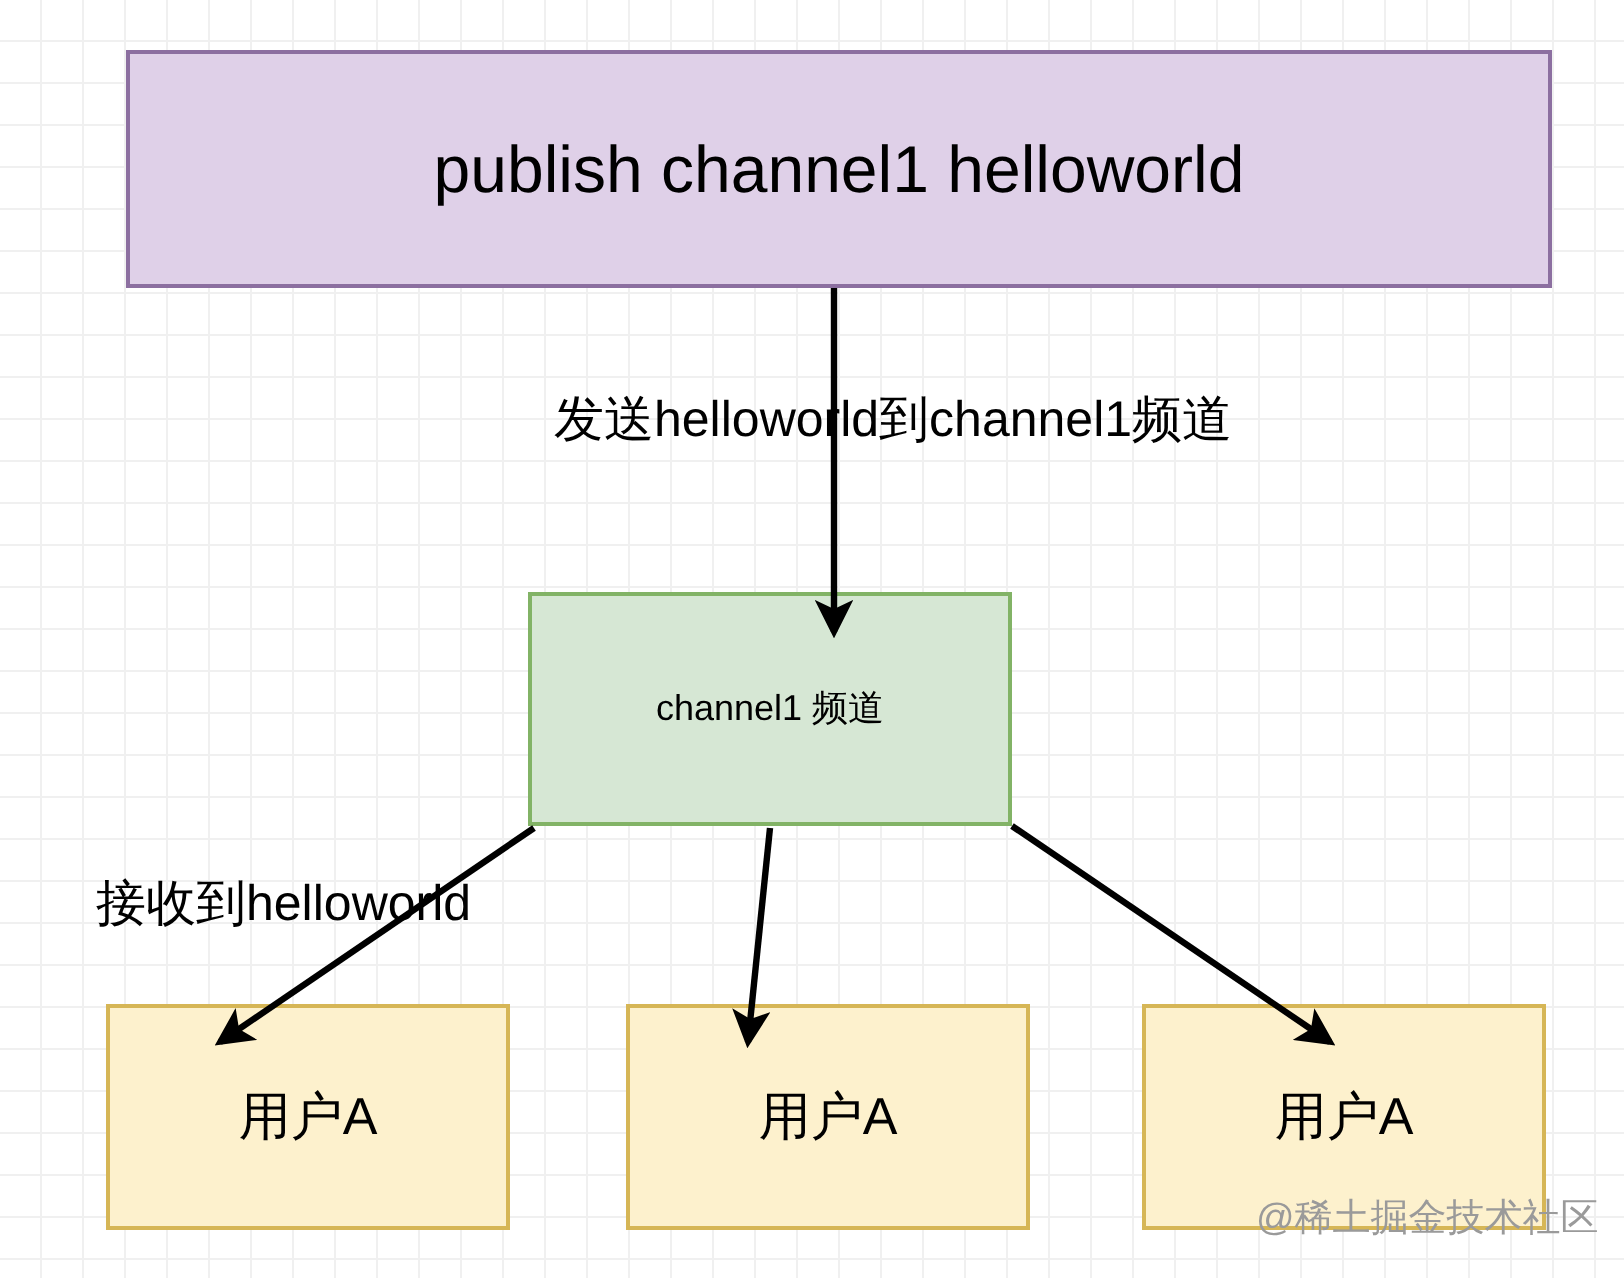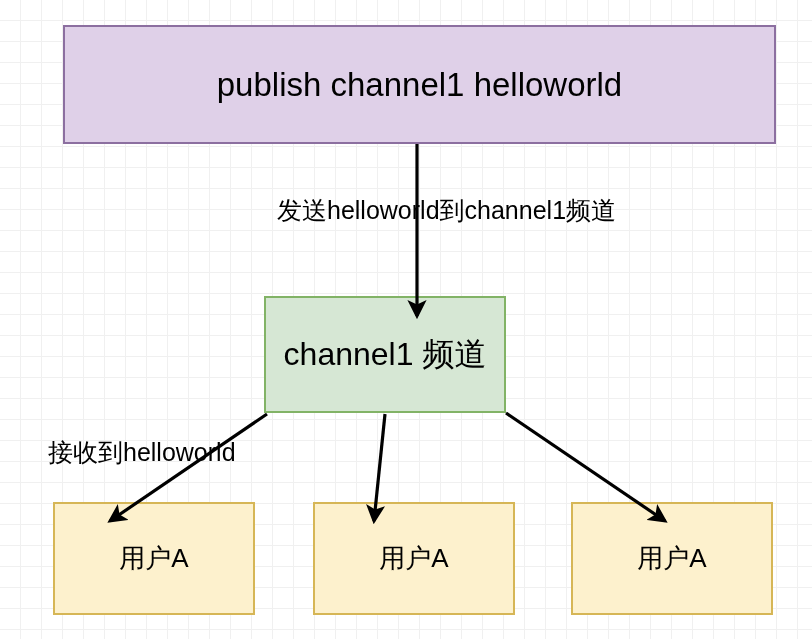--- a/index.html
+++ b/index.html
@@ -46,21 +46,21 @@
     font-size: 33px;
     align-items: center;
   }
   #channel-box {
     left: 264px;
     top: 296px;
     width: 242px;
     height: 117px;
     background: #d6e7d4;
     border: 2px solid #82b366;
-    font-size: 32px;
+    font-size: 18px;
   }
   .user-box {
     top: 502px;
     height: 113px;
     background: #fdf1cd;
     border: 2px solid #d6b656;
     font-size: 26px;
   }
   #user-box-1 { left: 53px;  width: 202px; }
   #user-box-2 { left: 313px; width: 202px; }
@@ -132,14 +132,15 @@
 
     <line x1="417" y1="144" x2="417" y2="316" stroke="#000000" stroke-width="3.2" marker-end="url(#arrowhead)"></line>
 
     <line x1="267" y1="414" x2="110" y2="521" stroke="#000000" stroke-width="3.2" marker-end="url(#arrowhead)"></line>
 
     <line x1="385" y1="414" x2="374" y2="521" stroke="#000000" stroke-width="3.2" marker-end="url(#arrowhead)"></line>
 
     <line x1="506" y1="413" x2="665" y2="521" stroke="#000000" stroke-width="3.2" marker-end="url(#arrowhead)"></line>
   </svg>
 
+  <div id="watermark">@稀土掘金技术社区</div>
 
 </div>
 
 </body></html>

